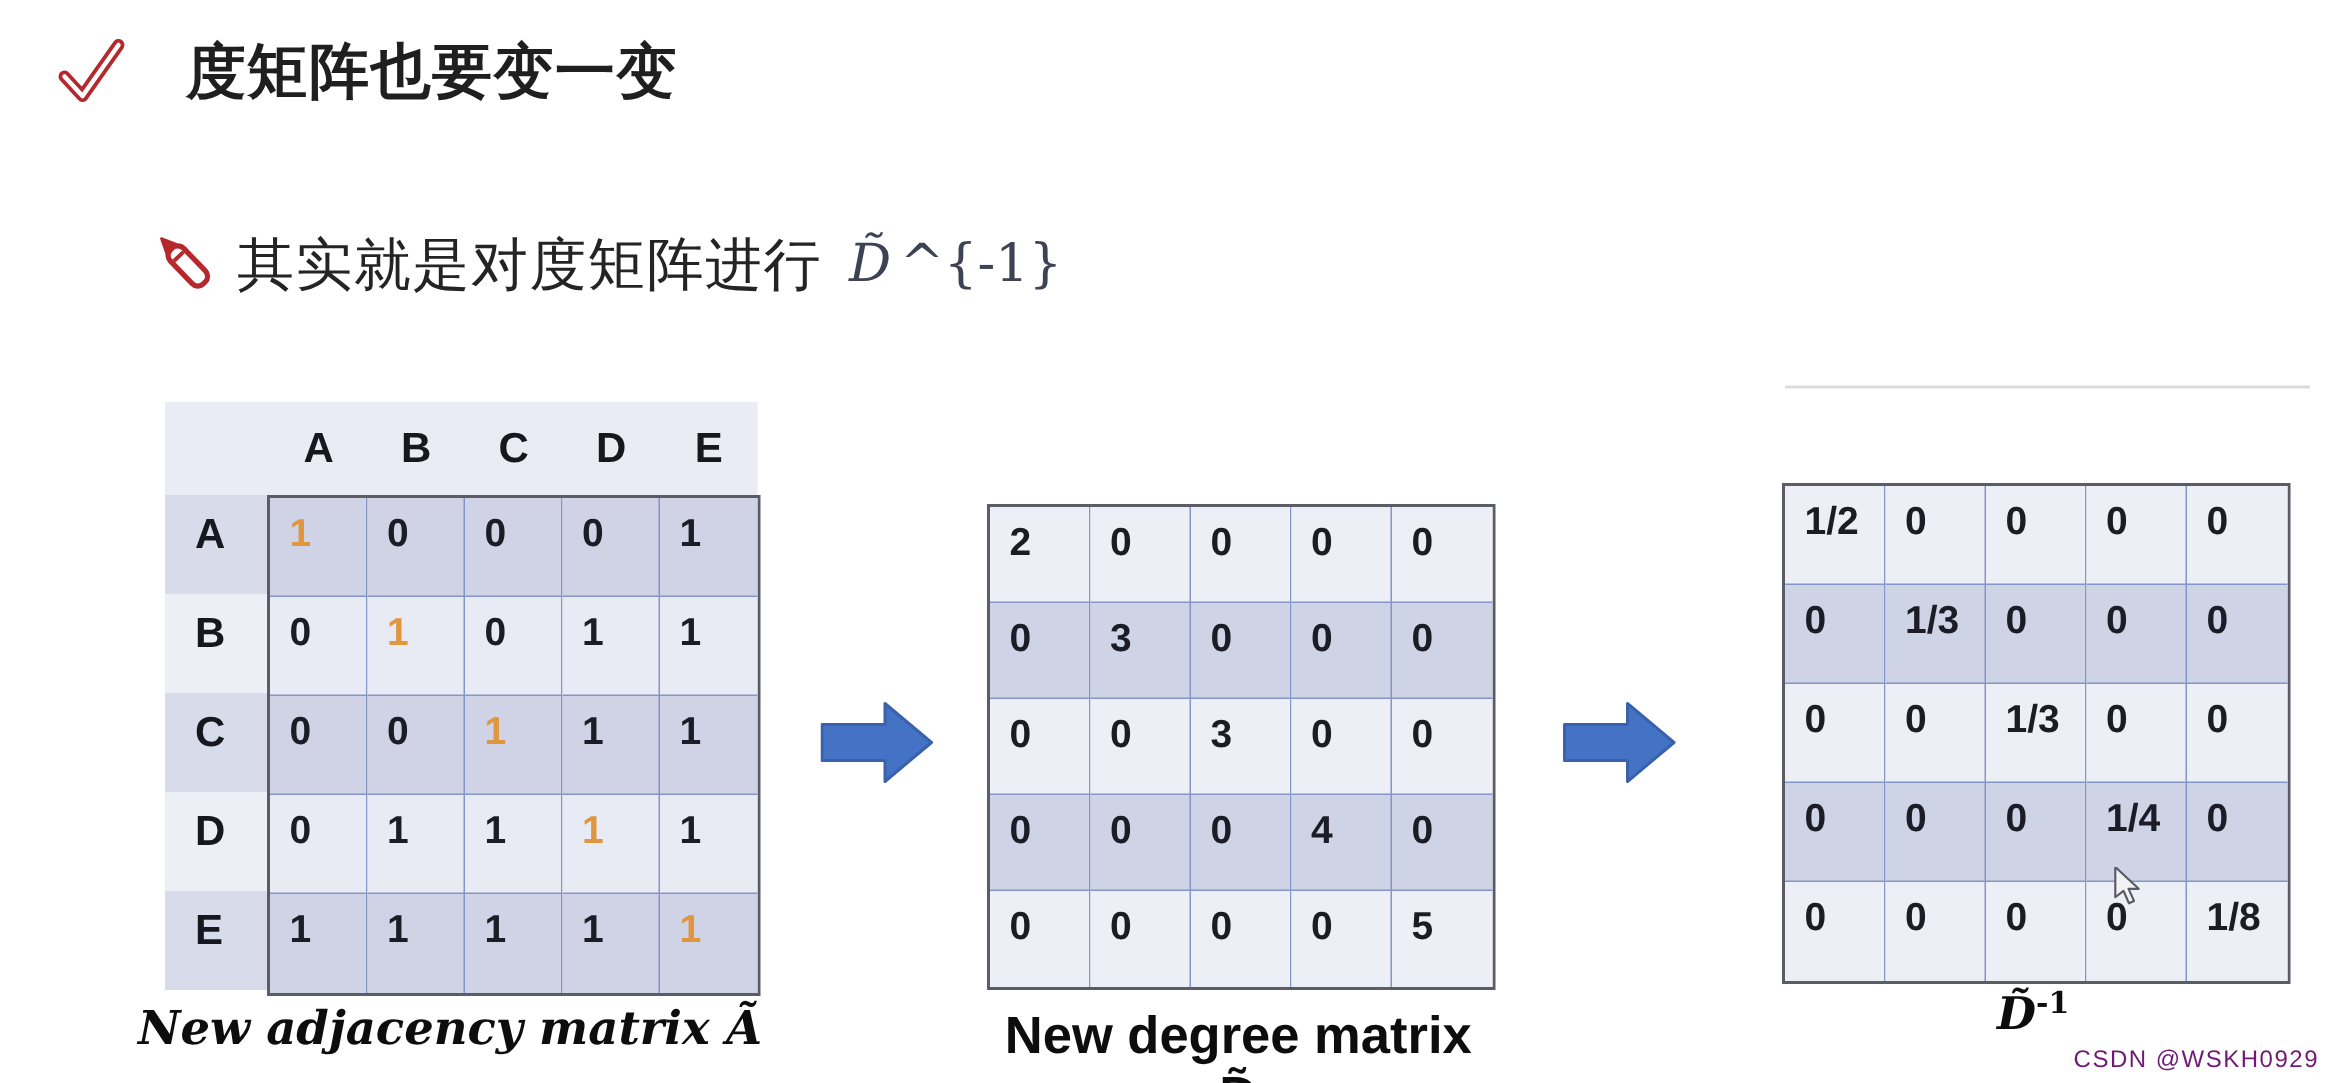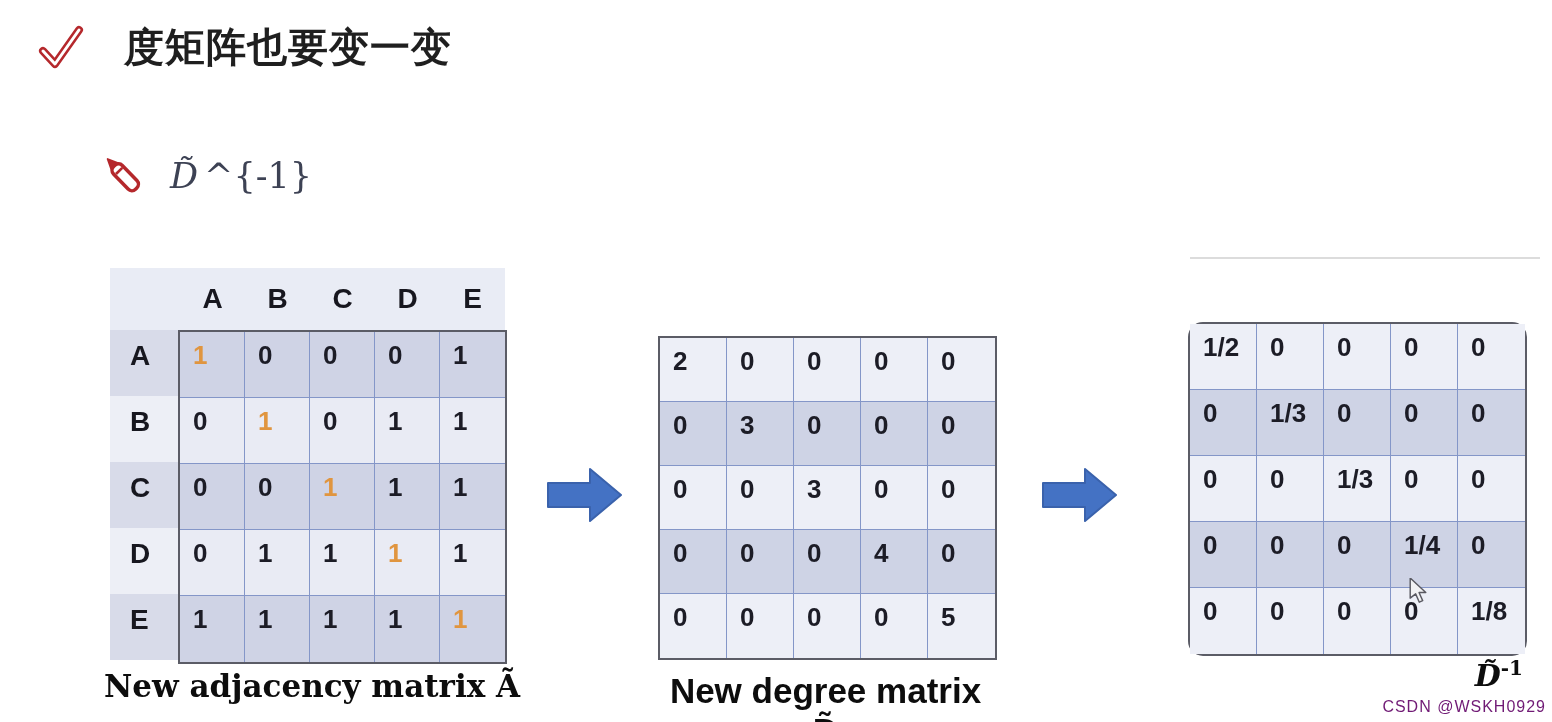--- a/index.html
+++ b/index.html
@@ -19,41 +19,41 @@
   .grid{position:absolute;display:grid;border:2px solid #5b5c66;box-sizing:content-box;}
   .mcell{box-sizing:border-box;border-right:1px solid #8496c8;border-bottom:1px solid #8496c8;
          font-size:26px;font-weight:700;color:#1c1c26;padding:8px 0 0 13px;}
   .mcell:nth-child(5n){border-right:none;}
   .mcell:nth-last-child(-n+5){border-bottom:none;}
   #m1-grid{left:178px;top:330px;grid-template-columns:repeat(5,65px);grid-template-rows:repeat(5,66px);}
   #m1-grid .mcell.dark{background:#cfd3e5;}
   #m1-grid .mcell.light{background:#e9ebf4;}
   .mcell.diag{color:#e0953f;}
   #m2-grid{left:658px;top:336px;grid-template-columns:repeat(5,67px);grid-template-rows:repeat(5,64px);}
-  #m3-grid{left:1188px;top:322px;grid-template-columns:repeat(5,67px);grid-template-rows:repeat(5,66px);border-radius:15px;}
+  #m3-grid{left:1188px;top:322px;grid-template-columns:repeat(5,67px);grid-template-rows:repeat(5,66px);}
   #m2-grid .mcell.light,#m3-grid .mcell.light{background:#edeff7;}
   #m2-grid .mcell.dark,#m3-grid .mcell.dark{background:#ced3e5;}
 
   
   #m1-header{position:absolute;left:110px;top:268px;width:395px;height:62px;background:#e9ecf5;display:flex;}
   #m1-header .corner{width:70px;height:62px;}
   #m1-header .hcell{width:65px;height:62px;display:flex;align-items:center;justify-content:center;
                     font-size:28px;font-weight:700;color:#17171f;}
   #m1-labels{position:absolute;left:110px;top:330px;width:68px;}
   #m1-labels .lcell{width:68px;height:66px;box-sizing:border-box;padding:10px 0 0 20px;
                     font-size:28px;font-weight:700;color:#17171f;}
   #m1-labels .lcell.dark{background:#d8dbe9;}
   #m1-labels .lcell.light{background:#edeff6;}
 
   
-  .caption1{position:absolute;left:100px;top:668px;width:424px;text-align:center;
-            font-family:"DejaVu Serif",serif;font-weight:700;font-size:31px;color:#0d0d0d;}
+  .caption1{position:absolute;left:88px;top:668px;width:424px;text-align:center;
+            font-family:"DejaVu Serif",serif;font-style:italic;font-weight:700;font-size:31px;color:#0d0d0d;}
   .caption2{position:absolute;left:658px;top:671px;width:335px;text-align:center;
             font-weight:700;font-size:35px;color:#0d0d0d;}
-  .caption3{position:absolute;left:1188px;top:656px;width:335px;text-align:right;
+  .caption3{position:absolute;left:1188px;top:656px;width:335px;text-align:center;
             font-family:"DejaVu Serif",serif;font-weight:700;font-size:30px;color:#0d0d0d;}
   .caption3 .base{font-style:italic;}
   .caption3 sup{font-size:20px;}
 
   
   .arrow{position:absolute;width:76px;height:56px;}
   #arrow1{left:547px;top:467px;}
   #arrow2{left:1042px;top:467px;}
   .topline{position:absolute;left:1190px;top:257px;width:350px;height:2px;background:#dcdcdc;}
   .watermark{position:absolute;right:6px;top:698px;font-size:16px;color:#701a75;letter-spacing:1px;}
@@ -73,20 +73,21 @@
   </div>
 
   <div class="subtitle-row">
     <svg width="56" height="60" viewBox="0 0 64 64">
       <g transform="rotate(46 32 32)">
         <rect x="16" y="25" width="36" height="14" rx="6" fill="#ffffff" stroke="#b5282c" stroke-width="4"></rect>
         <path d="M16 27 L5 32 L16 37 Z" fill="#b5282c" stroke="#b5282c" stroke-width="2" stroke-linejoin="round"></path>
         <line x1="24" y1="27" x2="24" y2="37" stroke="#b5282c" stroke-width="3"></line>
       </g>
     </svg>
+    <span class="subtitle-text">其实就是对度矩阵进行</span>
     <span class="formula formula-var">D̃</span>
     <span class="formula formula-sup">^{-1}</span>
   </div>
 
   <div id="m1-header">
       <div class="corner"></div>
       <div class="hcell">A</div>
       <div class="hcell">B</div>
       <div class="hcell">C</div>
       <div class="hcell">D</div>

